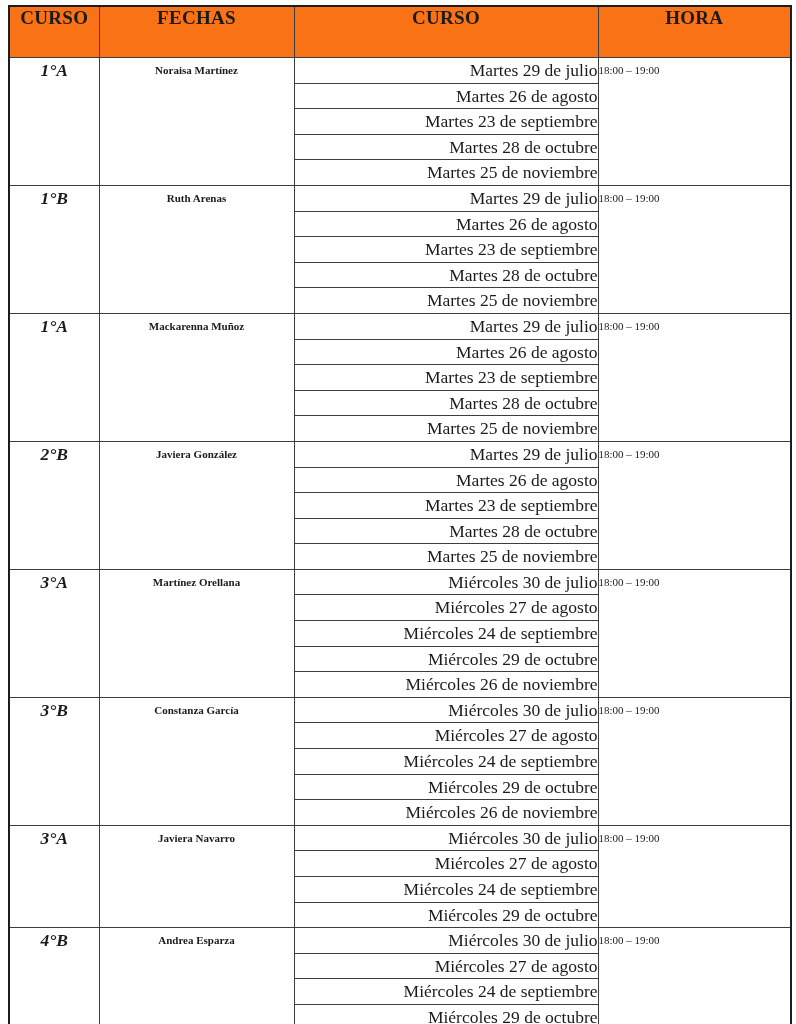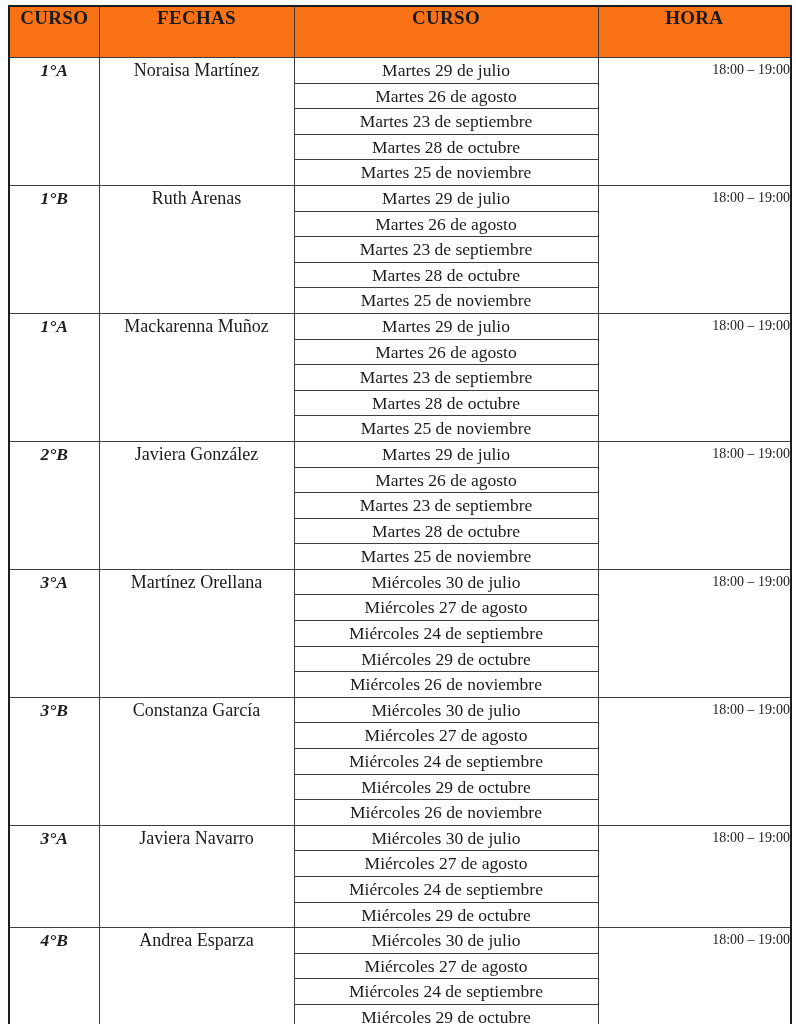--- a/index.html
+++ b/index.html
@@ -44,35 +44,36 @@
   }
   td.curso {
     font-weight: bold;
     font-size: 17.5px;
     text-align: center;
     vertical-align: top;
     line-height: 25.6px;
     font-style: italic;
   }
   td.docente {
-    font-size: 18px;
+    font-size: 11px;
     text-align: center;
     vertical-align: top;
     line-height: 25.6px;
+    font-weight: bold;
   }
   td.fecha {
     font-size: 17.5px;
-    text-align: center;
+    text-align: right;
     height: 24.6px;
     line-height: 24.6px;
     white-space: nowrap;
   }
   td.hora {
-    font-size: 14px;
-    text-align: right;
+    font-size: 11px;
+    text-align: left;
     vertical-align: top;
     padding-top: 26px;
     line-height: 24px;
     white-space: nowrap;
   }
 </style>
 </head>
 <body>
 
 <div class="page">

